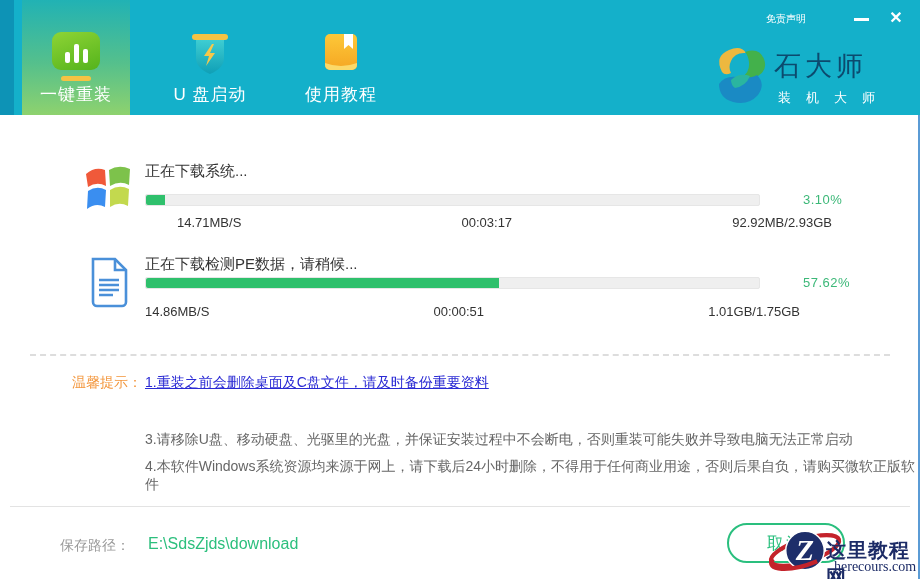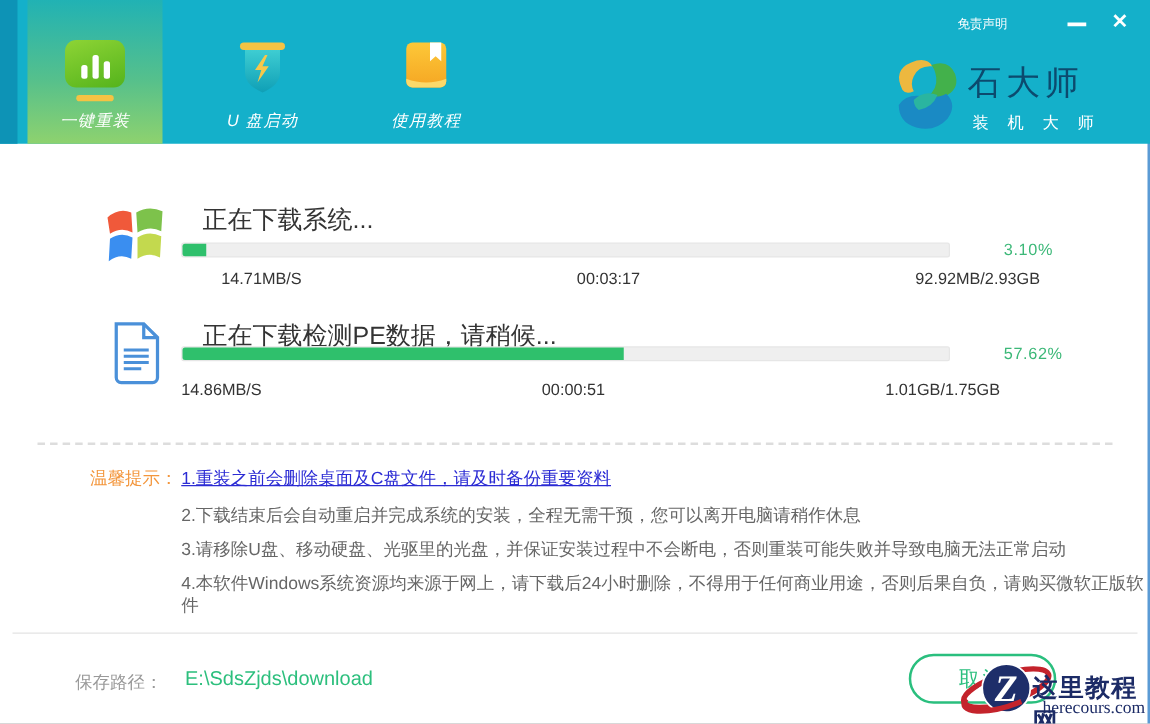--- a/index.html
+++ b/index.html
@@ -8,39 +8,39 @@
   .right-edge { position:absolute; right:0; top:0; width:2px; height:100%; background:#5b9bd5; z-index:5; }
 
   
   .header { position:absolute; left:0; top:0; width:100%; height:115px; background:#14b0ca; z-index:10; }
   .header-strip { position:absolute; left:0; top:0; width:14px; height:115px; background:#0d93b6; }
   .tab { position:absolute; top:0; height:115px; cursor:pointer; }
   .tab-1 { left:22px;  width:108px; background:linear-gradient(180deg,#21b2b4 0%,#55c08c 55%,#8ed26e 100%); }
   .tab-2 { left:152px; width:116px; }
   .tab-3 { left:285px; width:112px; }
   .tab-icon-wrap { position:absolute; top:32px; left:0; width:100%; display:flex; flex-direction:column; align-items:center; }
-  .tab-label { position:absolute; bottom:9px; width:100%; text-align:center; font-size:13px; color:#fff; letter-spacing:1px;font-style:italic; }
+  .tab-label { position:absolute; bottom:9px; width:100%; text-align:center; font-size:17px; color:#fff; letter-spacing:1px; }
   .chart-box { width:48px; height:38px; border-radius:9px; background:linear-gradient(160deg,#8ed435,#54b31c);
                display:flex; align-items:flex-end; justify-content:center; gap:4px; padding-bottom:7px; }
   .chart-box i { display:block; width:5px; background:#fff; border-radius:2px; }
   .cb1{height:11px;} .cb2{height:19px;} .cb3{height:14px;}
   .chart-underline { margin-top:6px; width:30px; height:5px; border-radius:3px; background:#f5c343; }
 
   .hdr-disclaimer { position:absolute; left:766px; top:12px; font-size:10px; color:#fff; cursor:pointer; }
   .min-btn { position:absolute; left:851px; top:10px; width:22px; height:18px; cursor:pointer; }
   .min-btn i { position:absolute; left:3px; top:8px; width:15px; height:2.5px; background:#fff; }
   .close-btn { position:absolute; left:884px; top:8px; width:24px; height:20px; color:#fff; font-size:16px; font-weight:bold; text-align:center; line-height:20px; cursor:pointer; }
 
   .brand-logo { position:absolute; left:712px; top:44px; }
   .brand-title { position:absolute; left:774px; top:48px; font-size:27px; font-weight:normal; color:#0c4a6e; letter-spacing:4px; }
   .brand-sub { position:absolute; left:778px; top:89px; font-size:13px; color:#fff; letter-spacing:15px; white-space:nowrap; }
 
   
   .sec-icon { position:absolute; }
-  .sec-title { position:absolute; left:162px; font-size:20px; color:#333; }
+  .sec-title { position:absolute; left:145px; font-size:15px; color:#333; }
   .bar { position:absolute; left:145px; width:615px; height:12px; background:#efefef; border:1px solid #e6e6e6; border-radius:2px; }
   .fill { height:100%; background:#2fc06c; border-radius:2px 0 0 2px; }
   .pct { position:absolute; left:770px; font-size:13px; color:#3cb878; letter-spacing:0.5px;margin-left:33px; }
   .stats { position:absolute; left:145px; width:655px; display:flex; justify-content:space-between; font-size:13px; color:#333; }
 
   
   .dashed-divider { position:absolute; left:30px; top:354px; width:860px; border-top:2px dashed #ddd; }
   .tips-label { position:absolute; left:72px; top:374px; font-size:14px; color:#f3963c; }
   .tip { position:absolute; left:145px; font-size:14px; color:#666; }
   .tip.link { color:#2b2bd4; text-decoration:underline; }
@@ -169,21 +169,20 @@
   <div class="pct" style="top:275px;text-align:right;">57.62%</div>
   <div class="stats" style="top:304px;">
     <span>14.86MB/S</span>
     <span>00:00:51</span>
     <span>1.01GB/1.75GB</span>
   </div>
 
   <div class="dashed-divider"></div>
   <div class="tips-label">温馨提示：</div>
   <div class="tip link" style="top:374px;">1.重装之前会删除桌面及C盘文件，请及时备份重要资料</div>
-  <div class="tip" style="top:404px;">2.下载结束后会自动重启并完成系统的安装，全程无需干预，您可以离开电脑请稍作休息</div>
   <div class="tip" style="top:431px;">3.请移除U盘、移动硬盘、光驱里的光盘，并保证安装过程中不会断电，否则重装可能失败并导致电脑无法正常启动</div>
   <div class="tip" style="top:458px;">4.本软件Windows系统资源均来源于网上，请下载后24小时删除，不得用于任何商业用途，否则后果自负，请购买微软正版软件</div>
 
   <div class="footer-divider"></div>
   <div class="save-label">保存路径：</div>
   <div class="save-value">E:\SdsZjds\download</div>
   <div class="cancel-btn">取消</div>
 
   <div class="watermark">
     <span class="wm-svg">

